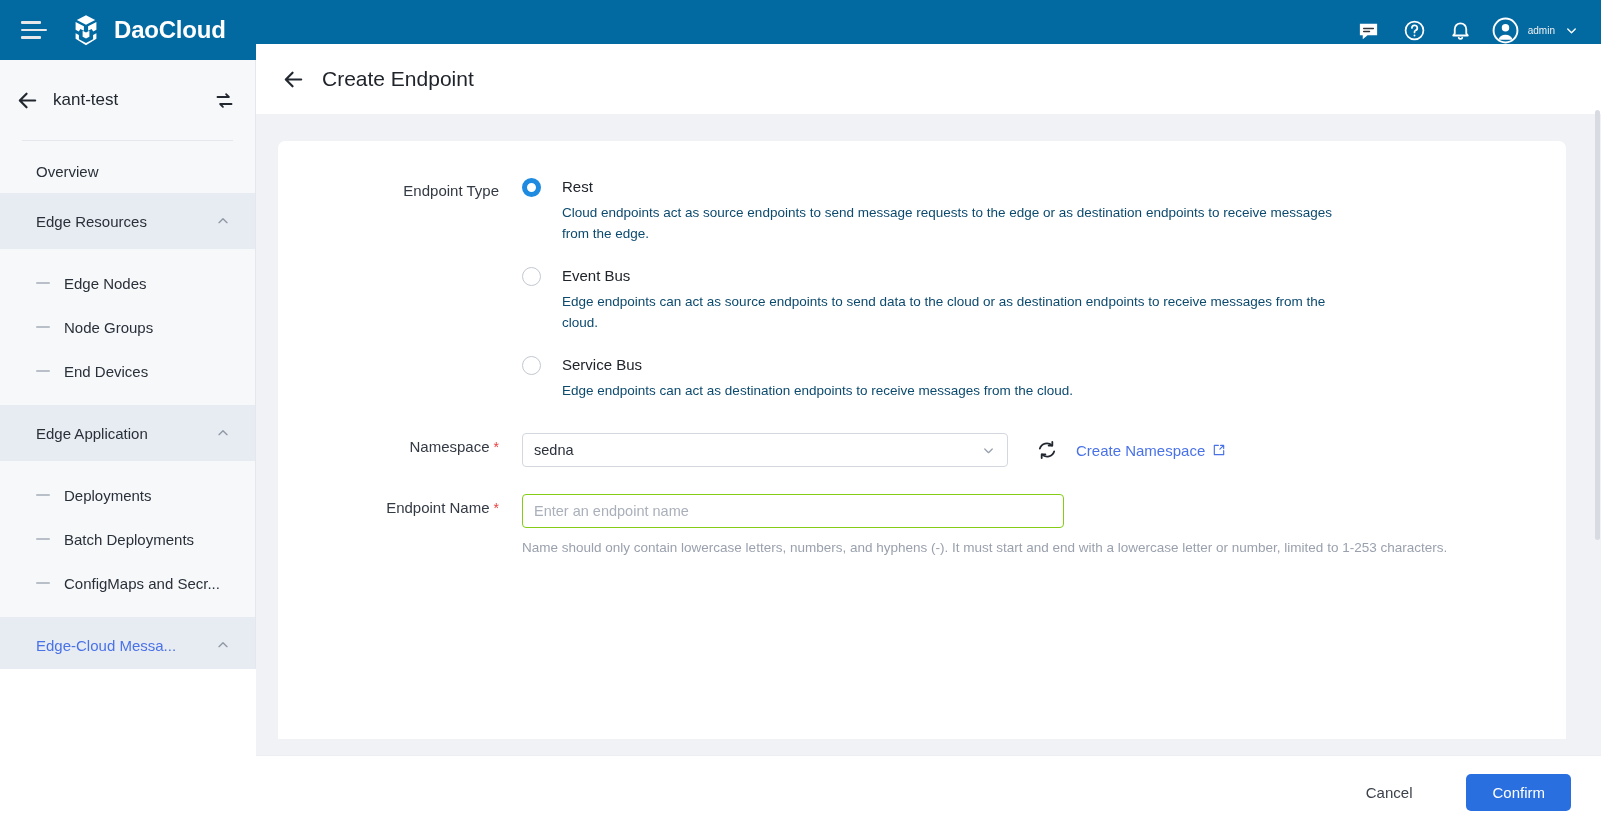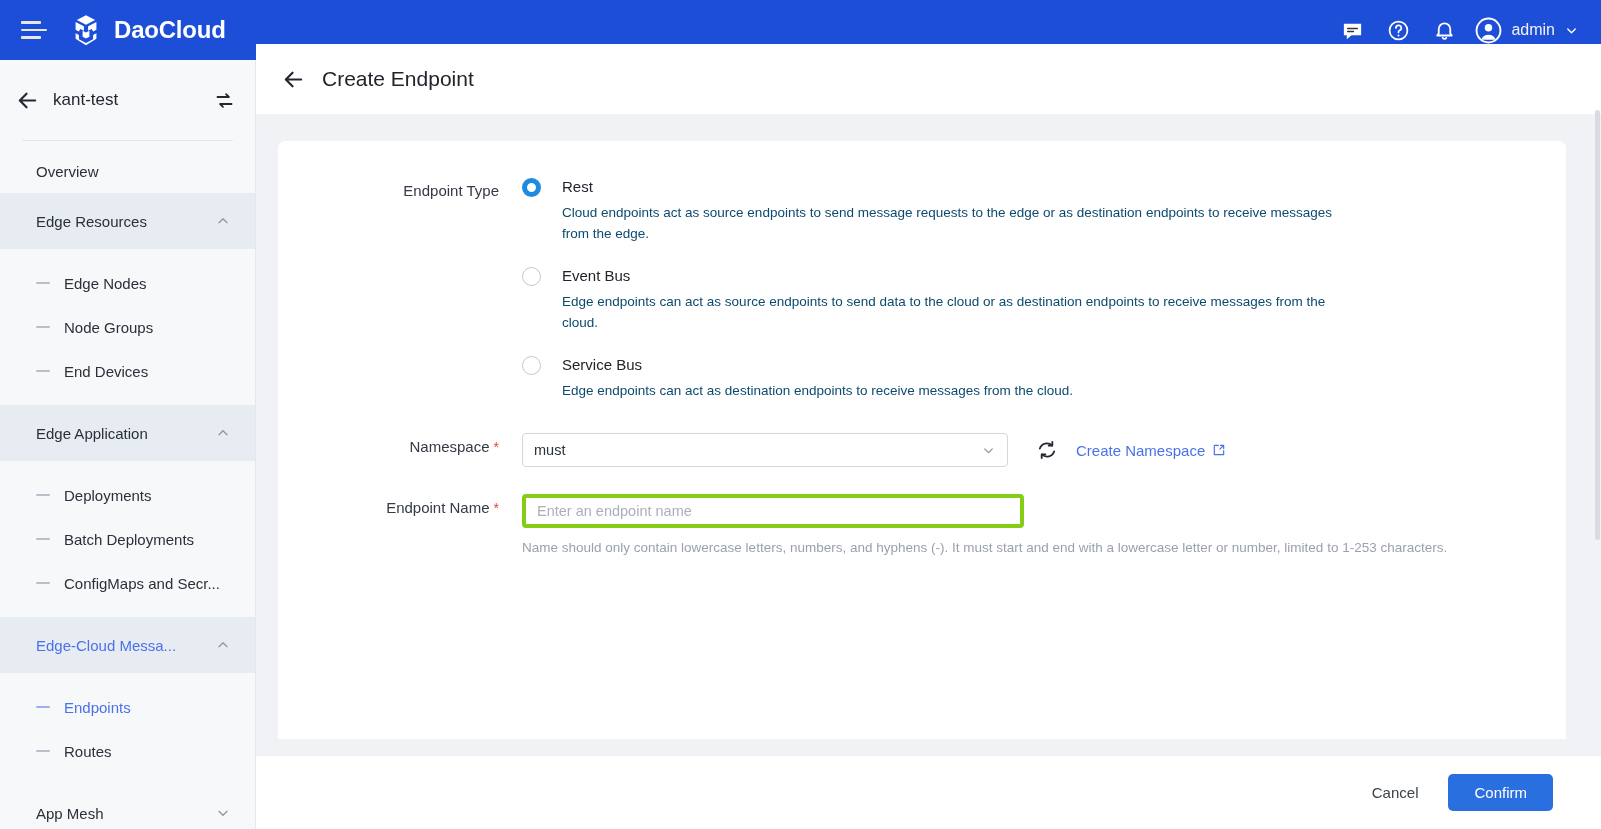--- a/index.html
+++ b/index.html
@@ -6,21 +6,21 @@
   html, body {
     width: 1601px; height: 829px;
     font-family: "Liberation Sans", "DejaVu Sans", sans-serif;
     background: #ffffff;
     overflow: hidden;
   }
 
   
   .topbar {
     position: absolute; top: 0; left: 0; width: 1601px; height: 60px;
-    background: #1d4ed8; display: flex; align-items: center;
+    background: #0369a1; display: flex; align-items: center;
   }
   .hamburger {
     width: 26px; height: 18px; margin-left: 21px; margin-right: 22px;
     display: flex; flex-direction: column; justify-content: space-between;
     cursor: pointer;
   }
   .hamburger span { display:block; height: 2.6px; background: #e6e8ea; border-radius: 1px; }
   .hamburger span:nth-child(1){ width: 20px; }
   .hamburger span:nth-child(2){ width: 26px; }
   .hamburger span:nth-child(3){ width: 20px; }
@@ -32,26 +32,26 @@
   }
 
   .topbar-right {
     margin-left: auto; display: flex; align-items: center; gap: 0px; padding-right: 18px;
   }
   .top-icon {
     width: 46px; height: 46px; display: flex; align-items: center; justify-content: center;
     cursor: pointer; color: #ffffff;
   }
   .user-block { display:flex; align-items:center; gap:9px; padding: 0 4px 0 8px; cursor:pointer; }
-  .user-name { color: #f0f1f2; font-size: 16px; }
+  .user-name { color: #f0f1f2; font-size: 10px; }
   .chev-down-white { color:#ffffff; display:flex; }
 
   
   .sidebar {
-    position: absolute; top: 60px; left: 0; width: 256px; height: 769px;
+    position: absolute; top: 60px; left: 0; width: 256px; height: 609px;
     background: #f7f8fa; border-right: 1px solid #e4e7ec;
     overflow: hidden;
   }
   .side-head {
     height: 80px; display: flex; align-items: center; padding: 0 20px 0 16px;
     gap: 14px;
   }
   .back-arrow { color:#232830; display:flex; cursor:pointer; }
   .side-title { font-size: 17px; color: #232830; flex: 1; }
   .swap-icon { color:#232830; display:flex; cursor:pointer; }
@@ -126,21 +126,21 @@
   }
 
   .selectbox {
     width: 486px; height: 34px; border:1px solid #d3d8df; border-radius:4px;
     display:flex; align-items:center; padding: 0 11px; background:#fff; cursor:pointer;
   }
   .selectbox .sel-val { flex:1; font-size: 14.5px; color:#2b313a; }
   .sel-caret { color:#98a0ac; display:flex; }
 
   .inputbox {
-    width: 502px; height: 34px; border:4px solid #84cc16; border-radius:4px;
+    width: 542px; height: 34px; border:1px solid #84cc16; border-radius:4px;
     display:flex; align-items:center; padding: 0 11px; background:#fff;
   }
   .inputbox input {
     border:0; outline:0; width:100%; font-size:14.5px; color:#2b313a;
     font-family: inherit; background: transparent;
   }
   .inputbox input::placeholder { color:#aab0ba; }
 
   .row-inline { display:flex; align-items:center; gap: 18px; }
   .refresh-icon { color:#232830; display:flex; cursor:pointer; margin-left: 10px; }
@@ -156,21 +156,21 @@
   }
 
   .row-gap-ns { margin-top: 32px; }
   .row-gap-en { margin-top: 27px; }
 
   
   .footer {
     position:absolute; left: 256px; bottom: 0; width: 1345px; height: 74px;
     background:#ffffff; border-top:1px solid #eceef1;
     display:flex; align-items:center; justify-content:flex-end;
-    padding-right: 48px; gap: 16px;
+    padding-right: 30px; gap: 40px;
   }
   .btn-cancel {
     font-size: 15px; color:#3c424b; background:transparent; border:0;
     cursor:pointer; font-family:inherit; padding: 8px 14px;
   }
   .btn-confirm {
     font-size: 15px; color:#ffffff; background:#2a6fe0; border:0; border-radius:5px;
     cursor:pointer; font-family:inherit; padding: 10px 26px;
   }
 
@@ -390,21 +390,21 @@
         </div>
       </div>
 
       <div class="row row-gap-ns">
         <div class="lbl">
           <span>Namespace</span><span class="req">*</span>
         </div>
         <div class="fields">
           <div class="row-inline">
             <div class="selectbox">
-              <span class="sel-val">must</span>
+              <span class="sel-val">sedna</span>
               <span class="sel-caret">
                 <svg width="15" height="15" viewBox="0 0 24 24" fill="none" stroke="currentColor" stroke-width="2" stroke-linecap="round" stroke-linejoin="round">
                     <path d="M6 9.5l6 6 6-6"></path>
                   </svg>
               </span>
             </div>
             <span class="refresh-icon">
               <svg width="22" height="22" viewBox="0 0 24 24" fill="none" stroke="currentColor" stroke-width="2" stroke-linecap="round" stroke-linejoin="round">
                 <path d="M4.2 10.4a8 8 0 0 1 13.3-3.2"></path>
                 <path d="M19.8 13.6a8 8 0 0 1-13.3 3.2"></path>

